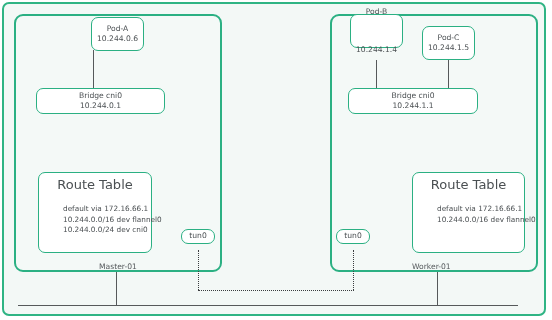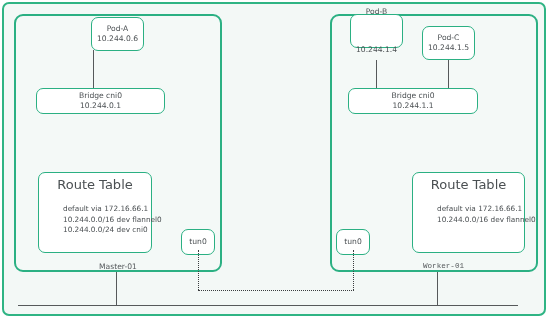--- a/index.html
+++ b/index.html
@@ -90,34 +90,34 @@
     margin-left: 18px;
   }
   .route-entries .line {
     font-size: 7.3px;
     line-height: 10.5px;
     text-align: left;
     white-space: nowrap;
   }
 
   
-  .tun-box { width: 34px; height: 26px; }
+  .tun-box { width: 34px; height: 15px; }
   #tun-master { left: 181px; top: 229px; }
   #tun-worker { left: 336px; top: 229px; }
   .tun-box .line { font-size: 7.6px; }
 
   
   .node-label {
     position: absolute;
     font-size: 7.6px;
     color: #55595c;
     white-space: nowrap;
   }
   #label-master { left: 93px;  top: 262px; padding-left: 6px; }
-  #label-worker { left: 423px; top: 262px; font-family: Liberation Mono, monospace; }
+  #label-worker { left: 412px; top: 262px; }
 
   
   .conn {
     position: absolute;
     background: #56595b;
   }
   .conn-v { width: 1px; }
 
   
   #c-poda    { left: 93px;  top: 50px;  height: 38px; }

